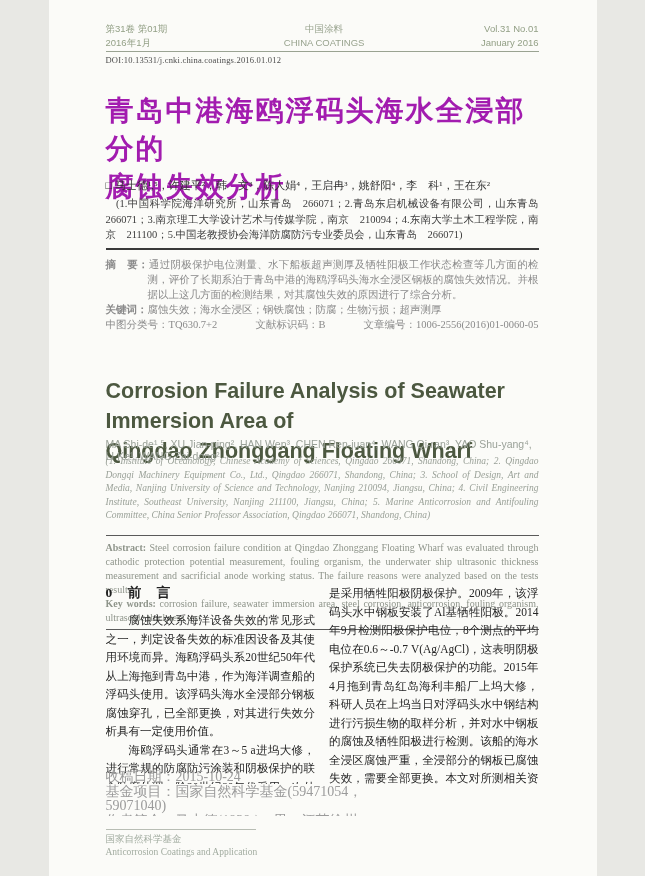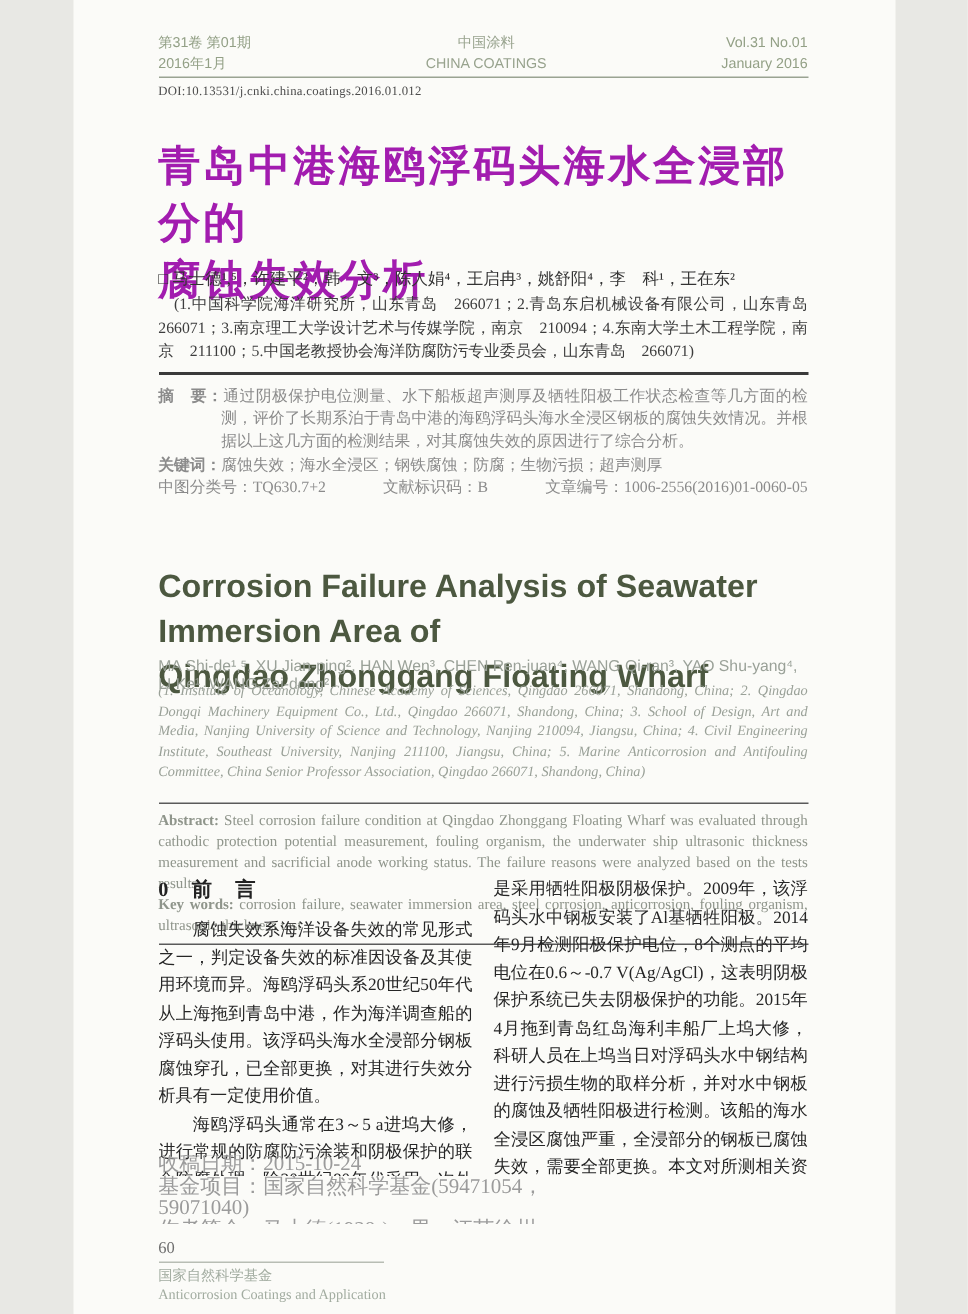--- a/index.html
+++ b/index.html
@@ -124,19 +124,18 @@
     </div>
   </div>
 
   <div class="abs footnote">
     <div><span>收稿日期：</span><span>2015-10-24</span></div>
     <div><span>基金项目：</span><span>国家自然科学基金(59471054，59071040)</span></div>
     <div><span>作者简介：</span><span>马士德(1938-)，男，江苏徐州人，研究员，主要研究方向为海洋</span></div>
   </div>
 
   <div class="abs footer">
-    <div class="pageno">60</div>
     <div class="fline"></div>
     <div class="fj">国家自然科学基金</div>
     <div class="fj">Anticorrosion Coatings and Application</div>
   </div>
 
 </div>
 
 </body></html>

